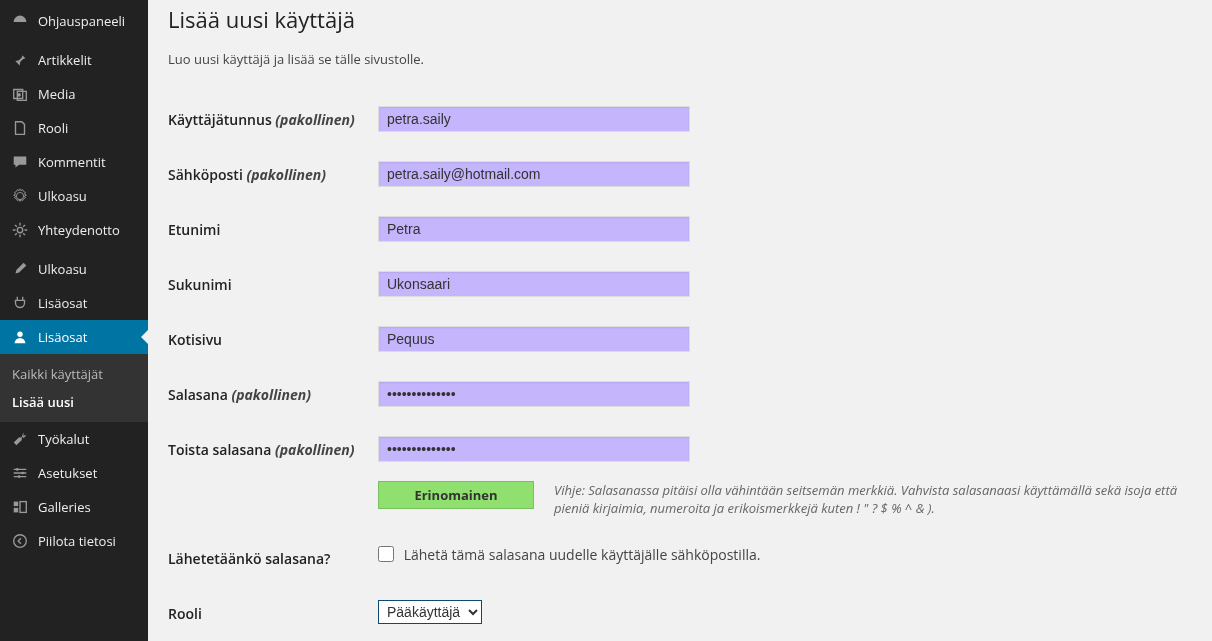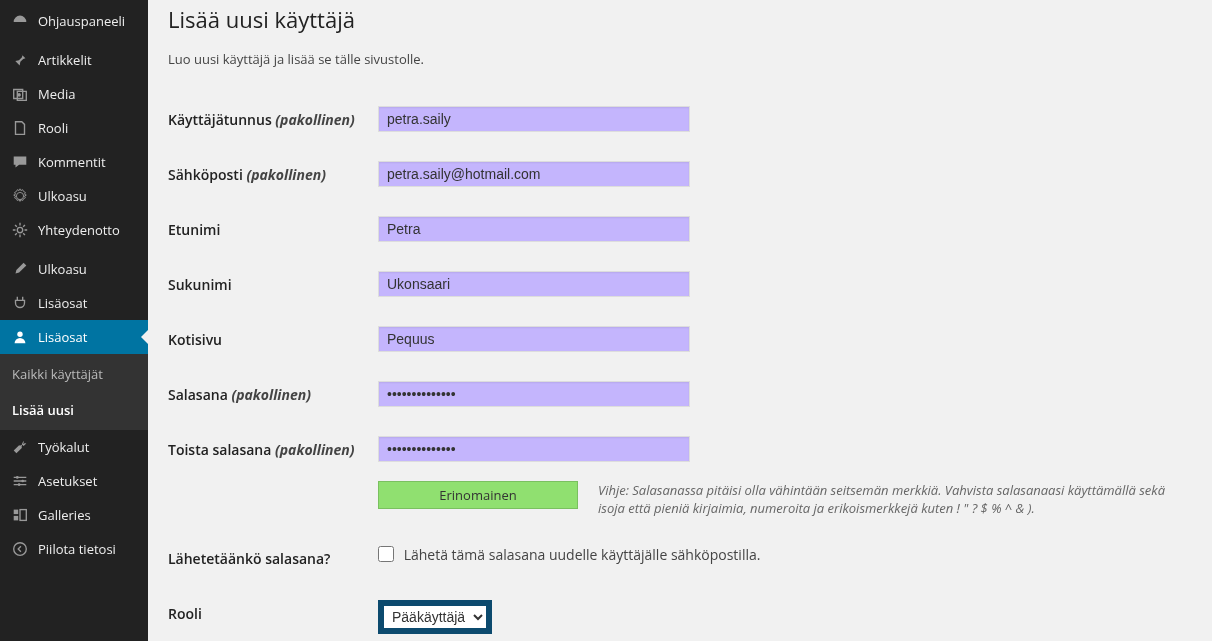--- a/index.html
+++ b/index.html
@@ -55,21 +55,21 @@
   .submenu {
     background: #333;
     padding: 6px 0;
   }
   .submenu-item {
     padding: 5px 12px;
     color: #bbb;
     font-size: 13px;
     cursor: pointer;
   }
-  .submenu-item.current { color: #fff; font-weight: 600; margin-top: 8px; }
+  .submenu-item.current { color: #fff; font-weight: 600; }
   .menu-sep { height: 5px; }
 
   
   .main {
     flex: 1;
     padding: 0 20px 30px 20px;
   }
   h1 {
     font-size: 22px;
     font-weight: 400;
@@ -99,42 +99,42 @@
     width: 312px;
     padding: 4px 8px;
     font-size: 14px;
     border: 1px solid #ddd;
     background: #c4b5fd;
     box-shadow: inset 0 1px 2px rgba(0,0,0,.07);
     color: #333;
   }
   .strength {
     display: inline-block;
-    width: 200px;
+    width: 156px;
     text-align: center;
     padding: 4px 0;
     background: #90e070;
     border: 1px solid #7ac060;
-    font-weight: 400;
+    font-weight: 700;
     color: #333;
     margin-right: 10px;
   }
   .hint {
     font-style: italic;
     color: #666;
     font-size: 13px;
     display: inline;
   }
   .hint-row td { padding-top: 4px; }
   .hint-wrap { display:flex; align-items:flex-start; gap:10px; }
   .hint-wrap .hint { flex:1; max-width:640px; }
   .checkbox-row label { color:#444; font-size:14px; }
   .checkbox-row input { margin-right:6px; vertical-align:-2px; width:16px; height:16px; border:1px solid #bbb; background:#fff; }
   select {
-    border: 6px solid #0c4a6e;
+    border: 1px solid #0c4a6e;
     padding: 2px 4px;
     font-size: 14px;
     background: #fff;
     color: #333;
   }
   svg { width:18px; height:18px; }
 </style>
 </head>
 <body>
 

